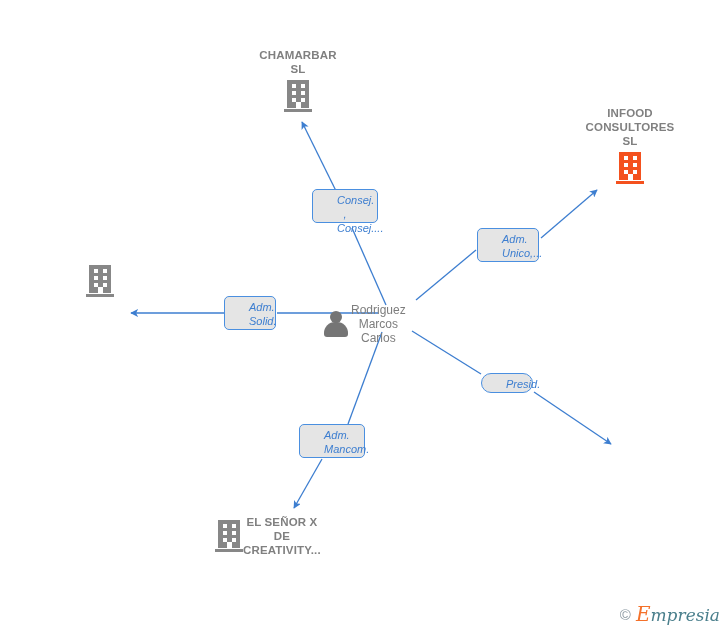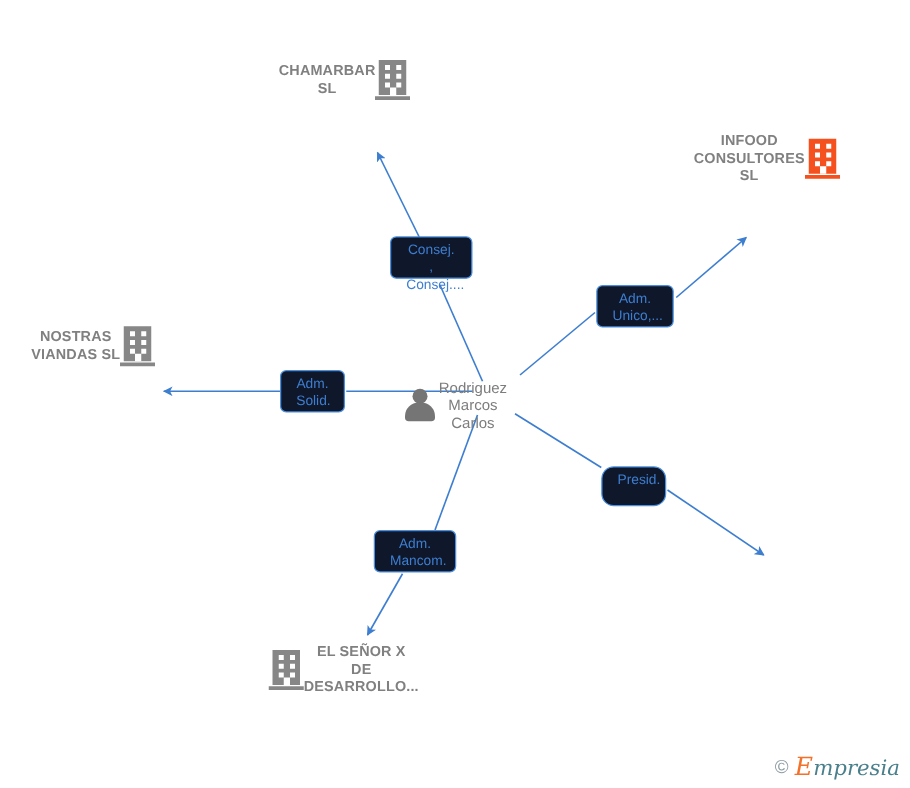--- a/index.html
+++ b/index.html
@@ -36,21 +36,21 @@
   .node {
     position: absolute;
     width: 150px;
     margin-left: -75px;
     text-align: center;
     display: flex;
     flex-direction: row;
     align-items: center;
   }
   .node.label-above {
-    flex-direction: row;
+    flex-direction: column;
   }
 
   .node-label {
     font-size: 11.5px;
     line-height: 14px;
     color: #808080;
     letter-spacing: .15px;
     white-space: pre-line;
     font-weight: bold;
   }
@@ -126,28 +126,29 @@
   .orange{ color: #f4511e; }
 
   .node .gap-above { height: 4px; }
   .node .gap-below { height: 4px; }
 
   
   .edge-label {
     position: absolute;
     border: 1px solid #4a8fe0;
     border-radius: 5px;
-    background: #0f172a;
+    background: #e5e5e5;
     color: #3d7ed0;
     font-size: 11px;
     line-height: 14px;
     text-align: center;
-    padding: 3px 12px;
+    padding: 3px 24px;
     white-space: pre-line;
     box-sizing: border-box;
+    font-style: italic;
   }
 
   
   #watermark {
     position: absolute;
     right: 8px;
     bottom: 6px;
     display: flex;
     align-items: center;
     gap: 5px;
@@ -226,22 +227,20 @@
       <div class="win" style="left:8px;  top:11px;"></div>
       <div class="win" style="left:17px; top:11px;"></div>
       <div class="win" style="left:8px;  top:18px;"></div>
       <div class="win" style="left:17px; top:18px;"></div>
       <div class="door"></div>
       <div class="base"></div>
     </div>
   </div>
 
   <div class="node label-above" style="left:100px; top:261px;">
-    <div class="node-label">NOSTRAS
-VIANDAS  SL</div>
     <div class="gap-above"></div>
     <div class="icon-building gray">
       <div class="body"></div>
       <div class="win" style="left:8px;  top:4px;"></div>
       <div class="win" style="left:17px; top:4px;"></div>
       <div class="win" style="left:8px;  top:11px;"></div>
       <div class="win" style="left:17px; top:11px;"></div>
       <div class="win" style="left:8px;  top:18px;"></div>
       <div class="win" style="left:17px; top:18px;"></div>
       <div class="door"></div>
@@ -258,21 +257,21 @@
       <div class="win" style="left:8px;  top:11px;"></div>
       <div class="win" style="left:17px; top:11px;"></div>
       <div class="win" style="left:8px;  top:18px;"></div>
       <div class="win" style="left:17px; top:18px;"></div>
       <div class="door"></div>
       <div class="base"></div>
     </div>
     <div class="gap-below"></div>
     <div class="node-label">EL SEÑOR X
 DE
-DESARROLLO...</div>
+CREATIVITY...</div>
   </div>
 
   <div class="node" style="left:396px; top:303px;">
     <div class="icon-person">
       <div class="head"></div>
       <div class="torso"></div>
     </div>
     <div class="gap-below"></div>
     <div class="node-label person">Rodriguez
 Marcos
@@ -281,21 +280,21 @@
 
   <div class="edge-label" style="left:312px; top:189px; width:66px; height:34px;">Consej. ,
 Consej....</div>
 
   <div class="edge-label" style="left:477px; top:228px; width:62px; height:34px;">Adm.
 Unico,...</div>
 
   <div class="edge-label" style="left:224px; top:296px; width:52px; height:34px;">Adm.
 Solid.</div>
 
-  <div class="edge-label" style="left:481px; top:373px; width:52px; height:32px; line-height:14px;border-radius:10px;">Presid.</div>
+  <div class="edge-label" style="left:481px; top:373px; width:52px; height:20px; line-height:14px;border-radius:10px;">Presid.</div>
 
   <div class="edge-label" style="left:299px; top:424px; width:66px; height:34px;">Adm.
 Mancom.</div>
 
 </div>
 
 <div id="watermark">
   <span class="copy">©</span>
   <span class="brand"><span class="cap">E</span><span>mpresia</span></span>
 </div>

